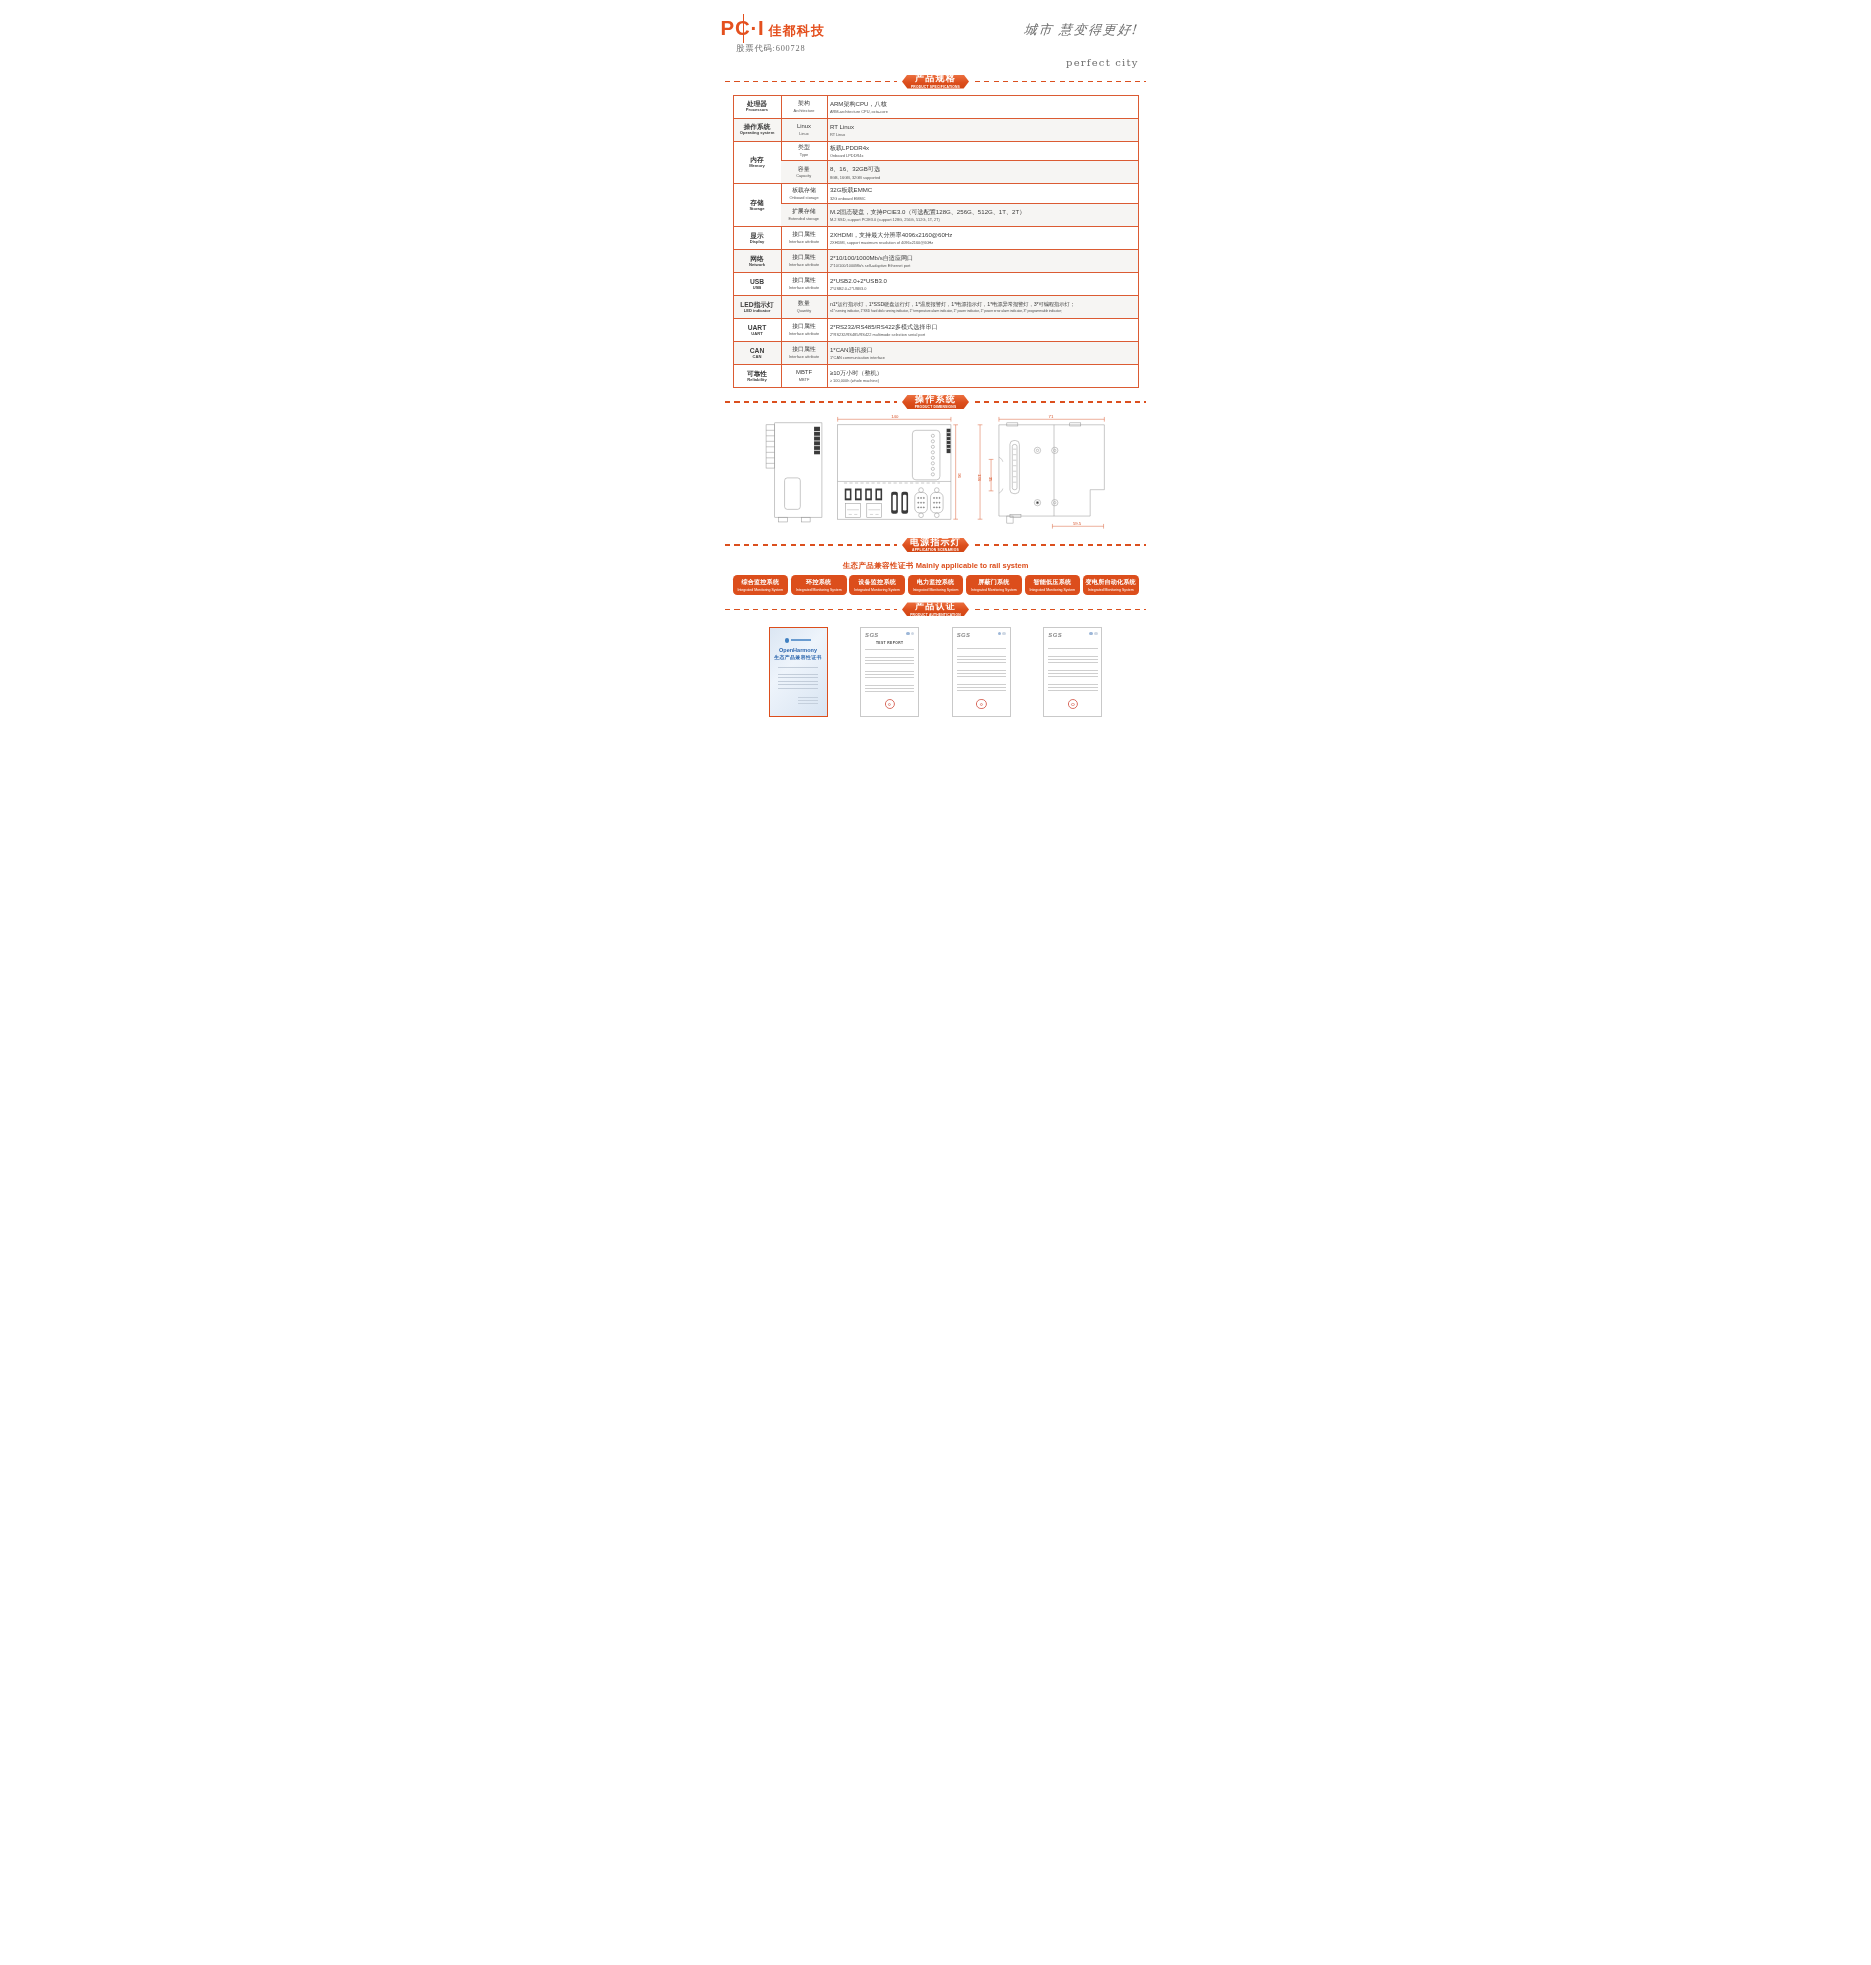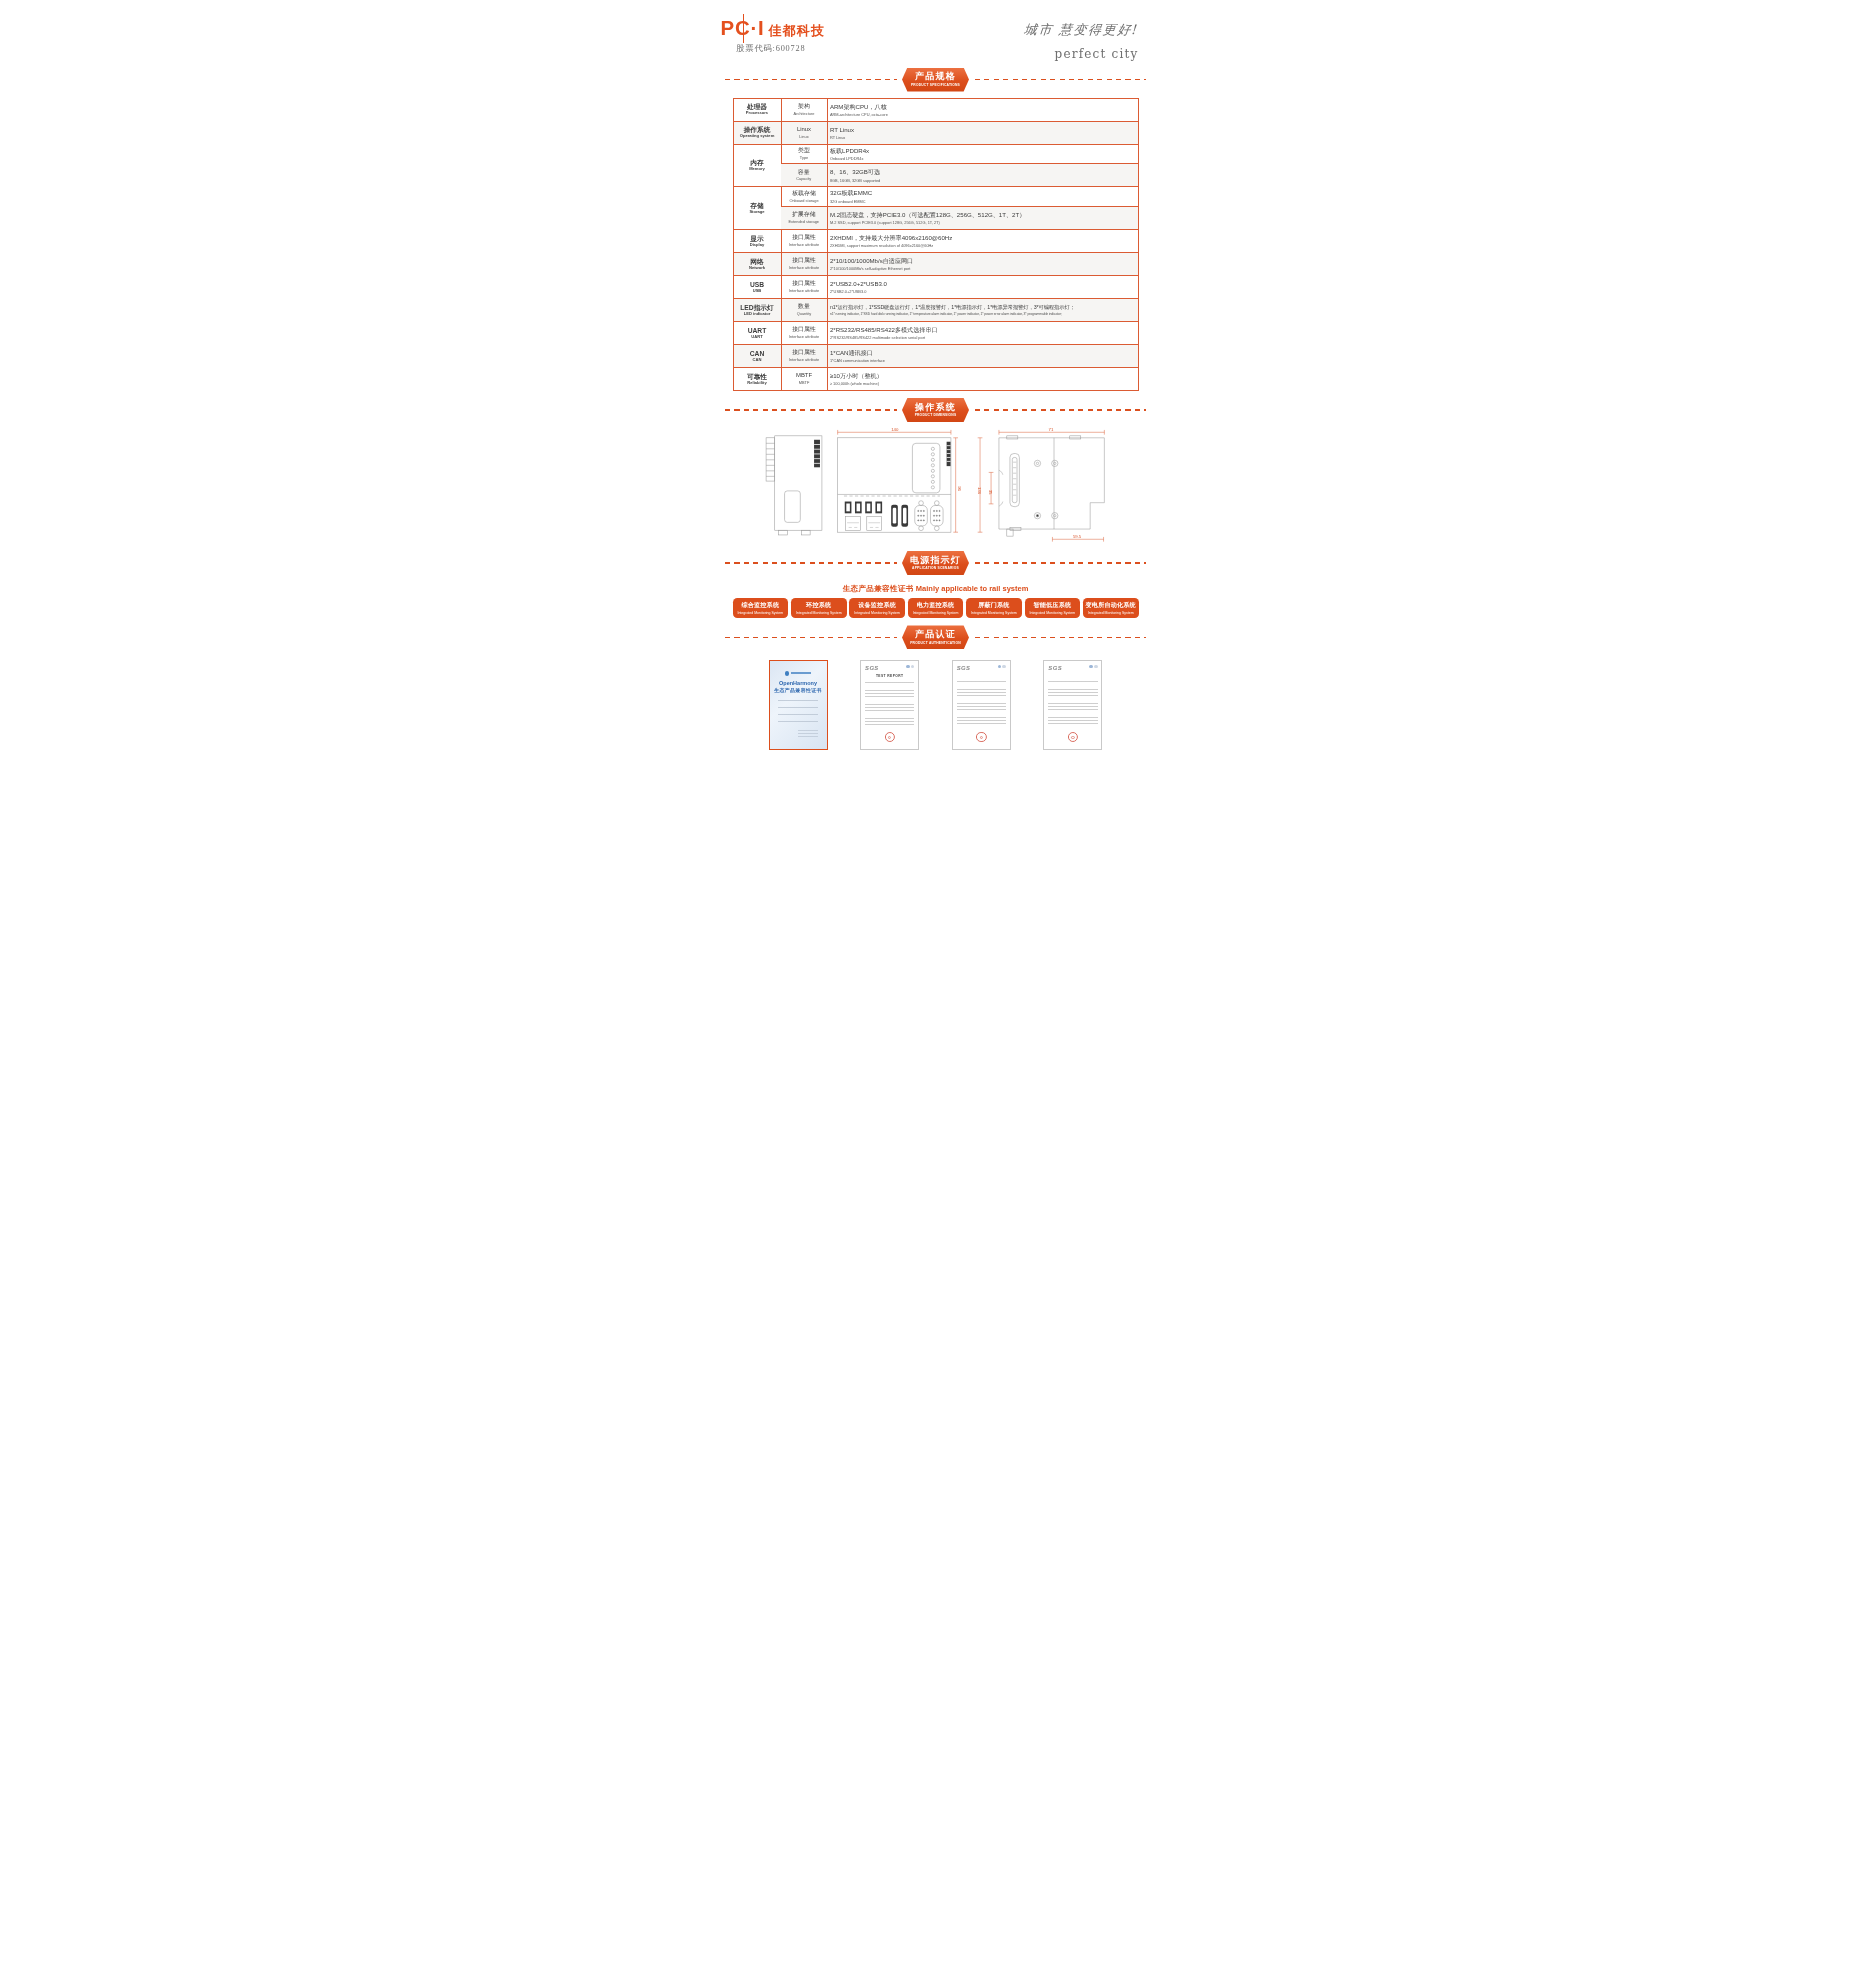--- a/index.html
+++ b/index.html
@@ -10,26 +10,26 @@
   .header { display:flex; justify-content:space-between; align-items:flex-start; padding:19px 31px 0 19px; }
   .brand-block {}
   .logo-row { display:flex; align-items:flex-end; gap:3.9px; }
   .logo-latin { font-size:20.4px; font-weight:bold; color:#E4501E; letter-spacing:0.8px; line-height:0.9; position:relative; }
   .logo-latin .c-cross { position:relative; display:inline-block; }
   .logo-latin .c-cross::before { content:""; position:absolute; left:54%; top:-4.7px; width:1.2px; height:29px; background:#E4501E; }
   .logo-cn { font-size:13px; font-weight:bold; color:#E4501E; letter-spacing:1.2px; line-height:1; }
   .stock-code { margin:5.5px 0 0 15.7px; font-size:8.3px; color:#6d6d6d; letter-spacing:0.8px;font-family:Liberation Serif, serif; }
   .slogan-block { text-align:right; padding-top:1.6px; }
   .slogan-cn { font-family:"DejaVu Serif","Liberation Serif",serif; font-style:italic; font-size:13px; color:#6e6e6e; letter-spacing:1.6px; transform:skewX(-6deg); }
-  .slogan-en { font-family:"DejaVu Serif","Liberation Serif",serif; font-size:12px; color:#6e6e6e; letter-spacing:1.2px; margin-top:8px; }
+  .slogan-en { font-family:"DejaVu Serif","Liberation Serif",serif; font-size:10px; color:#6e6e6e; letter-spacing:1.2px; margin-top:18px; }
 
   
   .badge-row { display:flex; align-items:center; width:100%; padding:0 23.6px; margin-top:7px; }
   .dash-rule { flex:1; height:1.6px; background:repeating-linear-gradient(90deg,#DB4F1E 0 5.1px,transparent 5.1px 9.4px); }
-  .badge { width:67px; min-width:67px; height:24px; margin:0 5.5px; color:#fff; text-align:center;
+  .badge { width:67px; min-width:67px; height:14px; margin:0 5.5px; color:#fff; text-align:center;
            background:linear-gradient(180deg,#EC7040 0%,#DC4E1C 55%,#D24614 100%);
            clip-path:polygon(8% 0%,92% 0%,100% 50%,92% 100%,8% 100%,0% 50%);
            display:flex; flex-direction:column; justify-content:center; }
   .badge .t-cn { font-size:9px; font-weight:bold; letter-spacing:1.2px; line-height:1.05; }
   .badge .t-en { font-size:3.3px; font-weight:bold; letter-spacing:0.2px; margin-top:0.8px; }
 
   
   .spec-wrap { padding:0 31px; margin-top:6.3px; }
   table.spec { width:100%; border-collapse:collapse; border:1.6px solid #DB5B33; table-layout:fixed; }
   table.spec td { border-left:0.8px solid #DB5B33; vertical-align:middle; padding:2px 2.4px; }

